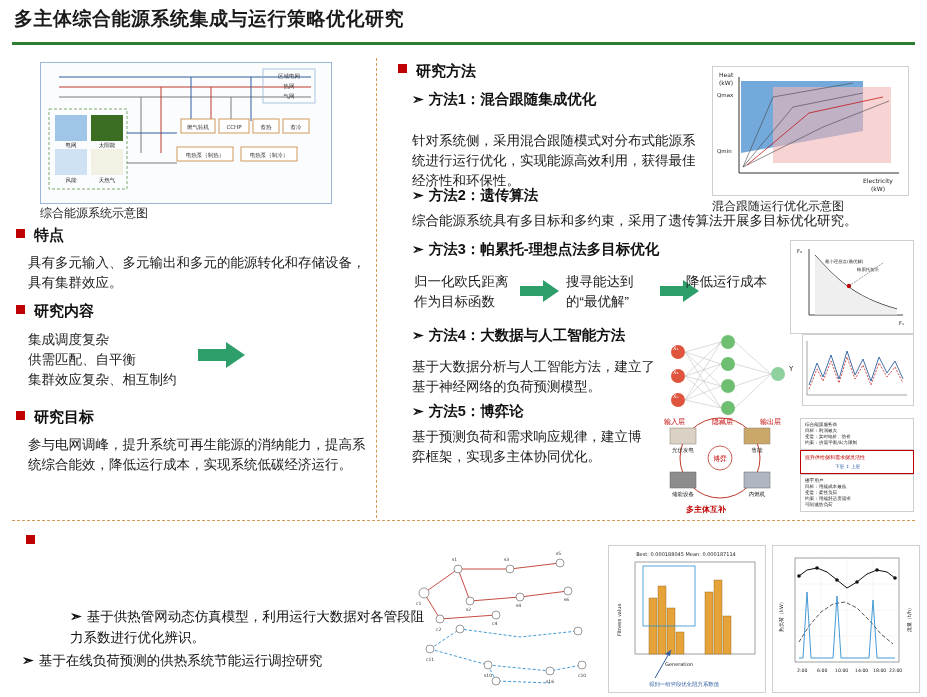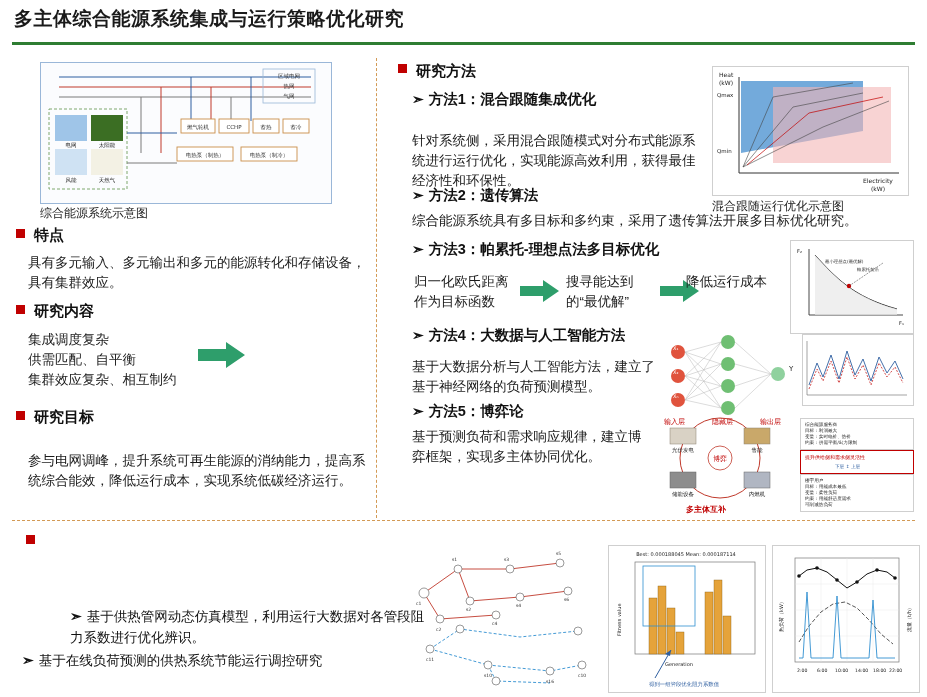--- a/index.html
+++ b/index.html
@@ -209,21 +209,21 @@
   <div style="position:absolute; left:198px; top:342px;">
     <svg width="48" height="26" viewBox="0 0 48 26">
       <polygon points="0,7 28,7 28,0 47,13 28,26 28,19 0,19" fill="#2e9e6b"></polygon>
     </svg>
   </div>
 
   <div style="position:absolute; left:16px; top:408px; width:356px;">
     <div class="head">
       <span class="sq"></span><span>研究目标</span>
     </div>
-    <div class="body-text" style="margin-top:24px; padding-left:12px;">参与电网调峰，提升系统可再生能源的消纳能力，提高系统综合能效，降低运行成本，实现系统低碳经济运行。</div>
+    <div class="body-text" style="margin-top:8px; padding-left:12px;">参与电网调峰，提升系统可再生能源的消纳能力，提高系统综合能效，降低运行成本，实现系统低碳经济运行。</div>
   </div>
 
   <div style="position:absolute; left:398px; top:62px;">
     <span class="sq"></span><span class="head">研究方法</span>
   </div>
 
   <div style="position:absolute; left:412px; top:90px; width:290px;">
     <div class="method-head"><span class="arrow-b">➣</span><span>方法1：混合跟随集成优化</span></div>
     <div class="body-text" style="margin-top:22px;">针对系统侧，采用混合跟随模式对分布式能源系统进行运行优化，实现能源高效利用，获得最佳经济性和环保性。</div>
   </div>

